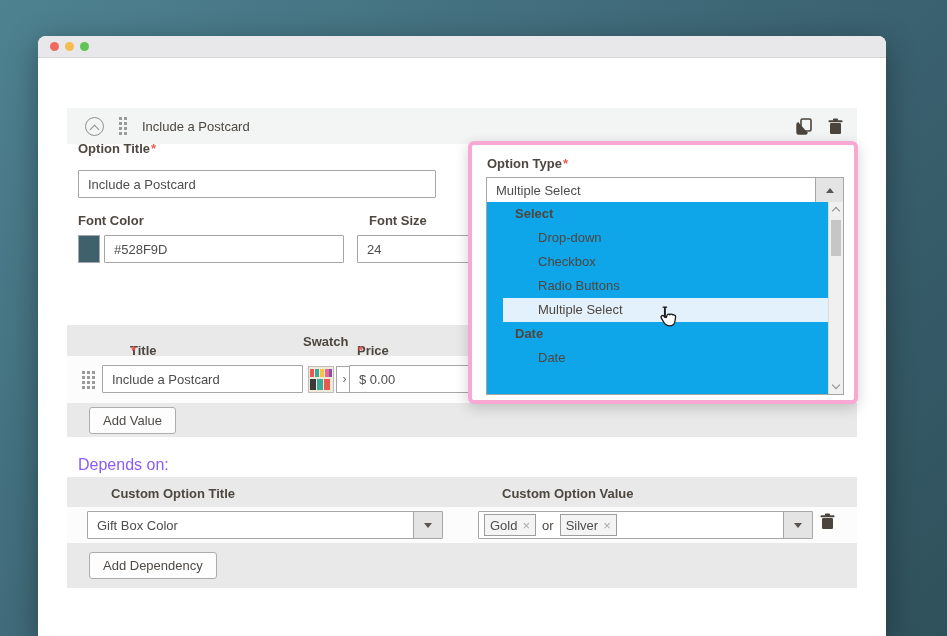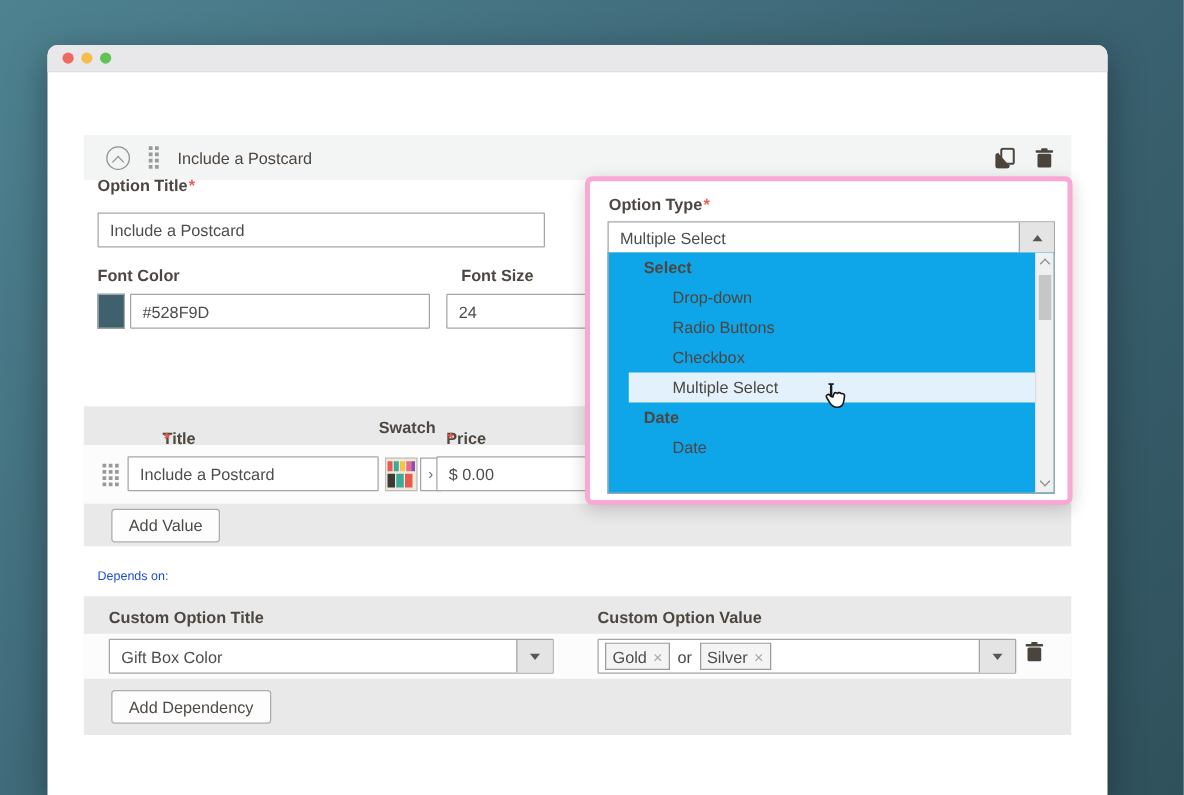--- a/index.html
+++ b/index.html
@@ -44,24 +44,24 @@
   .vb-row { position:absolute; top:31px; left:0; right:0; height:47px; background:#fcfcfc; }
   .vb-footer { position:absolute; top:78px; left:0; right:0; bottom:0; }
   .btn { background:#fdfdfd; border:1px solid #adadad; border-radius:3px; font-size:13px;
     color:#4f4a45; padding:0 13px; height:27px; font-family:inherit; cursor:pointer; }
   .swatch-thumb { position:absolute; left:241px; top:10px; width:26px; height:27px;
     border:1px solid #bdbdbd; background:#f2ead9; }
   .swatch-open-btn { position:absolute; left:269px; top:10px; width:17px; height:27px;
     background:#fff; border:1px solid #a6a6a6; color:#6b6b6b; font-size:12px; line-height:25px;
     text-align:center; cursor:pointer; padding:0; }
 
-  .depends-label { position:absolute; left:40px; top:420px; font-size:10px; color:#1d4ed8; }
+  .depends-label { position:absolute; left:40px; top:420px; font-size:16px; color:#8b5cf6; }
   .dep-band { top:441px; height:111px; }
   .dep-header { position:absolute; top:0; left:0; right:0; height:30px; font-size:13px; font-weight:700; color:#4d4740; }
-  .dep-header span { position:absolute; top:9px; }
+  .dep-header span { position:absolute; top:9px;margin-left:24px; }
   .dep-row { position:absolute; top:30px; left:0; right:0; height:36px; background:#fcfcfc; }
   .dep-footer { position:absolute; top:66px; left:0; right:0; bottom:0; }
 
   .select-box { position:absolute; height:28px; background:#fff; border:1px solid #a6a6a6; border-radius:1px;
     font-size:13px; color:#4d4d4d; display:flex; align-items:center; }
   .select-text { flex:1; padding:0 9px; white-space:nowrap; overflow:hidden; }
   .select-arrow { width:29px; align-self:stretch; background:#e4e4e4; border-left:1px solid #a6a6a6;
     display:flex; align-items:center; justify-content:center; cursor:pointer; }
   .tri-down { width:0; height:0; border-left:4px solid transparent; border-right:4px solid transparent;
     border-top:5px solid #5a554f; }
@@ -251,22 +251,22 @@
     </div>
     <div class="dd-combo">
       <span class="select-text">Multiple Select</span>
       <span class="select-arrow">
           <span class="tri-up"></span>
         </span>
     </div>
     <div class="dd-list">
       <div class="dd-item group">Select</div>
       <div class="dd-item">Drop-down</div>
+      <div class="dd-item">Checkbox</div>
       <div class="dd-item">Radio Buttons</div>
-      <div class="dd-item">Checkbox</div>
       <div class="dd-item hl">Multiple Select</div>
       <div class="dd-item group">Date</div>
       <div class="dd-item">Date</div>
       <div class="dd-scroll">
         <span class="sc-chev sc-up"></span>
         <span class="sc-thumb"></span>
         <span class="sc-chev sc-down"></span>
       </div>
     </div>
     <svg class="hand-cursor" width="24" height="28" viewBox="0 0 24 28">

